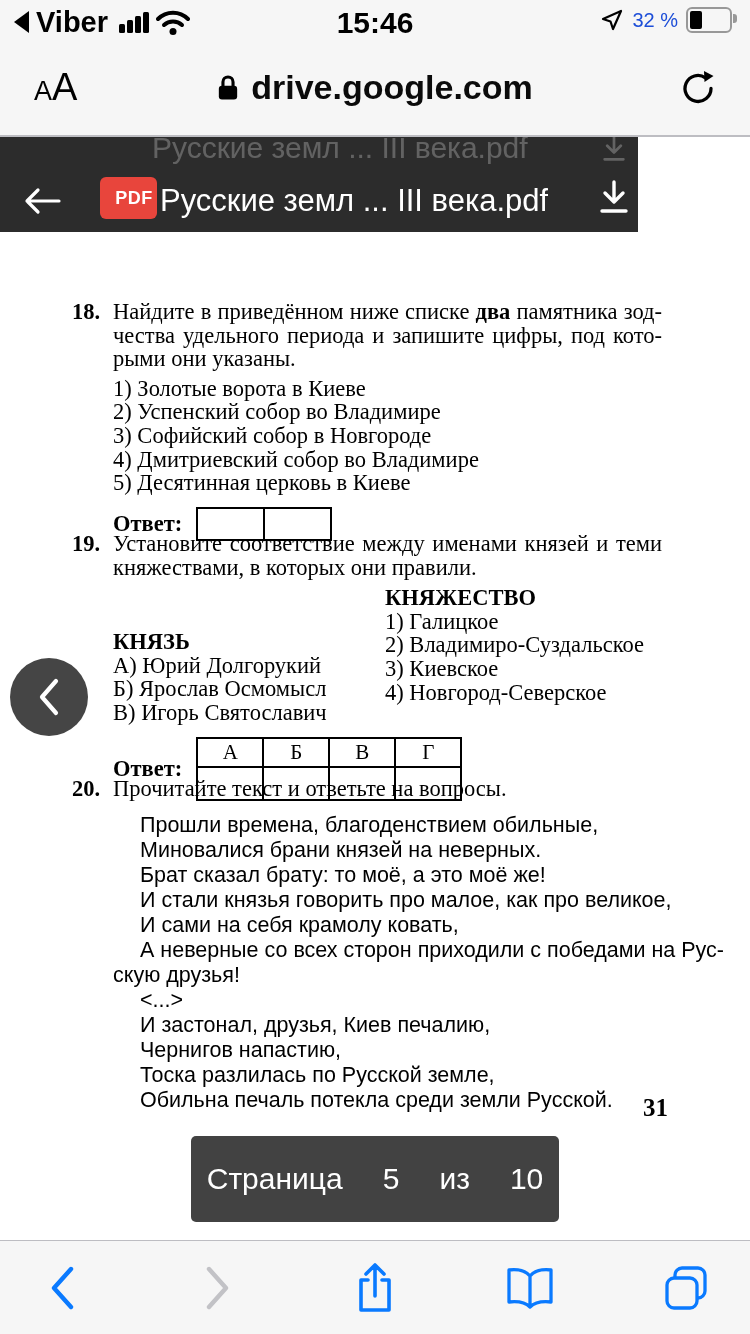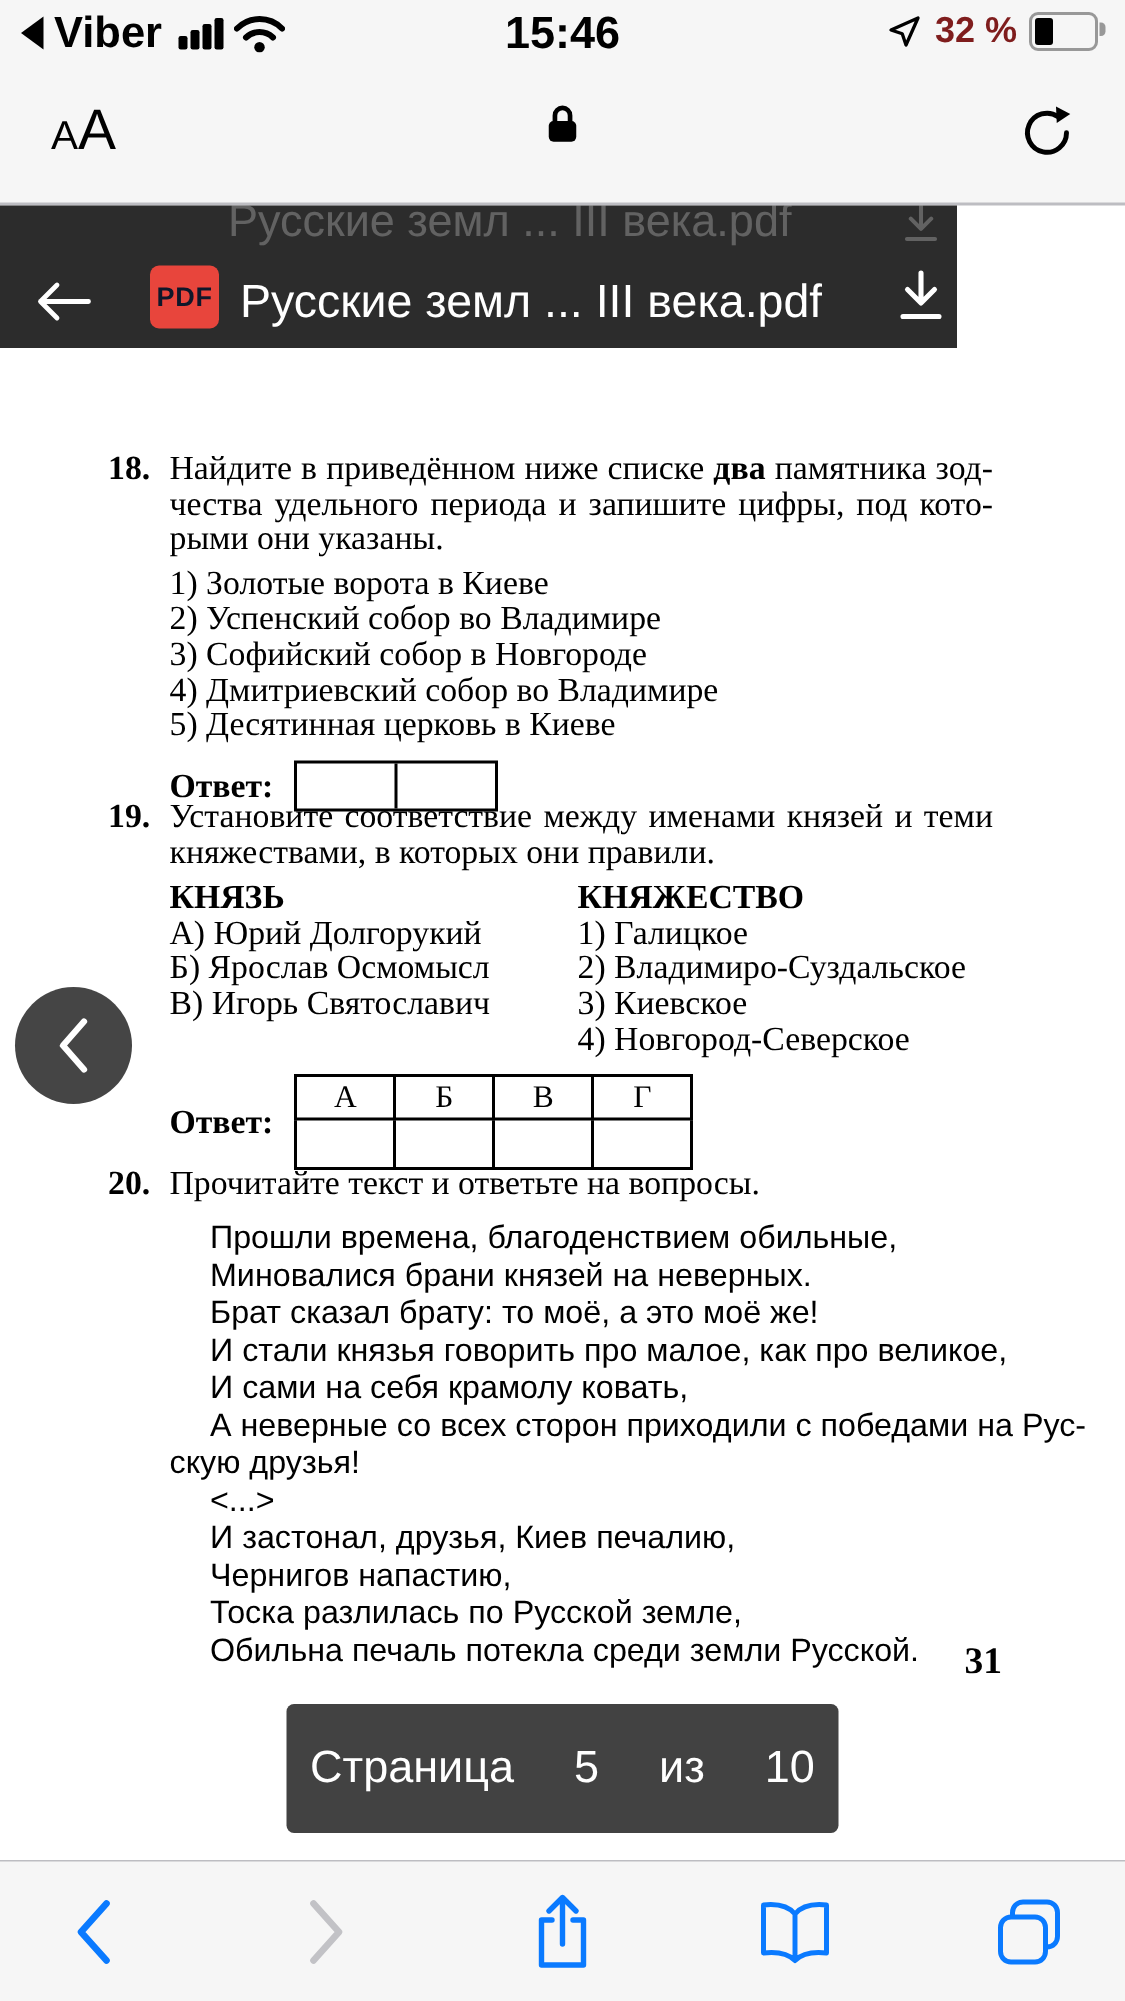--- a/index.html
+++ b/index.html
@@ -14,39 +14,39 @@
   .status-bar{position:absolute;top:0;left:0;width:750px;height:44px;}
   .sb-left{position:absolute;left:14px;top:5px;display:flex;align-items:center;gap:7px;height:34px;}
   .back-triangle{width:0;height:0;border-top:11px solid transparent;border-bottom:11px solid transparent;border-right:15px solid #000;}
   .sb-app{font-size:29px;font-weight:700;color:#000;}
   .signal{display:flex;align-items:flex-end;gap:2px;margin-left:4px;}
   .signal i{display:block;width:6px;background:#000;border-radius:1.5px;}
   .signal i:nth-child(1){height:9px;} .signal i:nth-child(2){height:13px;}
   .signal i:nth-child(3){height:17px;} .signal i:nth-child(4){height:21px;}
   .sb-time{position:absolute;left:0;top:6px;width:750px;text-align:center;font-size:30px;font-weight:600;color:#000;}
   .sb-right{position:absolute;right:12px;top:7px;display:flex;align-items:center;gap:8px;}
-  .sb-percent{font-size:24px;font-weight:700;color:#7f1d1d;}
+  .sb-percent{font-size:20px;font-weight:400;color:#1d4ed8;}
   .battery{position:relative;display:inline-block;width:42px;height:22px;border:2px solid rgba(0,0,0,.38);border-radius:6px;margin-right:6px;}
   .battery-fill{position:absolute;left:2px;top:2px;bottom:2px;width:12px;background:#000;border-radius:2px;}
   .battery-nub{position:absolute;right:-7px;top:5px;width:4px;height:9px;background:rgba(0,0,0,.38);border-radius:0 3px 3px 0;}
 
   .addr-row{position:absolute;top:44px;left:0;width:750px;height:92px;}
   .aa-button{position:absolute;left:34px;top:22px;display:block;font-size:38px;color:#000;line-height:42px;}
   .aa-button::first-letter{font-size:27px;}
   .url-group{position:absolute;left:0;top:24px;width:750px;display:flex;justify-content:center;align-items:center;gap:12px;}
   .url-text{font-size:34px;font-weight:600;color:#0b0b0b;}
   .reload-button{position:absolute;right:34px;top:26px;}
 
   
   .pdf-band{position:absolute;top:137px;left:0;width:638px;height:95px;background:#2C2C2C;overflow:hidden;}
   .ghost-title{position:absolute;left:152px;top:-6px;color:rgba(255,255,255,.26);font-size:30px;white-space:nowrap;max-width:430px;overflow:hidden;}
   .ghost-download{position:absolute;left:594px;top:-4px;opacity:.26;}
   .pdf-back{position:absolute;left:22px;top:48px;}
   .pdf-badge{position:absolute;left:100px;top:40px;width:46px;height:42px;background:#E8453C;border-radius:6px;
-             display:flex;align-items:center;justify-content:center;color:#0f172a;font-weight:700;font-size:18px;letter-spacing:.5px;}
+             display:flex;align-items:center;justify-content:center;color:#ffffff;font-weight:700;font-size:18px;letter-spacing:.5px;padding-left:11px;}
   .pdf-title{position:absolute;left:160px;top:46px;color:#fff;font-size:31px;white-space:nowrap;max-width:420px;overflow:hidden;}
   .pdf-download{position:absolute;left:592px;top:40px;}
   .pdf-kebab{position:absolute;left:700px;top:42px;}
 
   
   .doc{position:absolute;top:232px;left:0;width:750px;height:1008px;background:#fff;color:#000;
        font-family:"Liberation Serif","DejaVu Serif",serif;}
   .q{position:absolute;left:0;width:750px;}
   .q18{top:68px;} .q19{top:300px;} .q20{top:545px;}
   .qnum{position:absolute;left:72px;top:0;font-weight:700;font-size:22.5px;line-height:23.6px;}
@@ -55,21 +55,21 @@
   .tline b{font-weight:700;}
   .fill{text-align:justify;text-align-last:justify;}
   .opts{margin-top:6px;}
   .ansrow{margin-top:12px;display:flex;align-items:center;gap:14px;}
   .ans-label{font-weight:700;font-size:22.5px;}
   .ans-box2{display:flex;width:132px;height:30px;border:2px solid #000;}
   .ans-box2 .cell{flex:1;}
   .ans-box2 .cell + .cell{border-left:2px solid #000;}
 
   .cols{display:flex;margin-left:113px;margin-right:55px;margin-top:7px;}
-  .col-left{width:272px;}
+  .col-left{width:272px;margin-top:44px;}
   .col-right{flex:1;}
   .col-h{font-weight:700;font-size:22.5px;line-height:23.6px;}
 
   .ans19{margin-left:113px;margin-top:12px;display:flex;align-items:center;gap:14px;}
   table.match{border-collapse:collapse;}
   table.match td{border:2px solid #000;width:62px;text-align:center;font-size:21px;font-family:"Liberation Serif",serif;}
   table.match tr.hdr td{height:24px;}
   table.match tr.blank td{height:29px;}
 
   .poem{margin-top:12px;margin-left:140px;font-family:"Liberation Sans","DejaVu Sans",sans-serif;
@@ -125,20 +125,21 @@
       </div>
     </div>
 
     <div class="addr-row">
       <span class="aa-button">AA</span>
       <div class="url-group">
         <svg width="22" height="29" viewBox="0 0 24 30">
           <path d="M6.5 14 V 9 a 5.5 5.5 0 0 1 11 0 v 5" stroke="#000" stroke-width="3.4" fill="none"></path>
           <rect x="2" y="13" width="20" height="15" rx="3.5" fill="#000"></rect>
         </svg>
+        <span class="url-text">drive.google.com</span>
       </div>
       <span class="reload-button">
         <svg width="36" height="37" viewBox="0 0 36 36">
           <path d="M31 18 A 13 13 0 1 1 25.4 7.3" stroke="#000" stroke-width="3.3" fill="none" stroke-linecap="round"></path>
           <polygon points="24,0.5 33.5,5.5 24.5,11.5" fill="#000"></polygon>
         </svg>
       </span>
     </div>
     <div class="chrome-sep"></div>
   </div>

